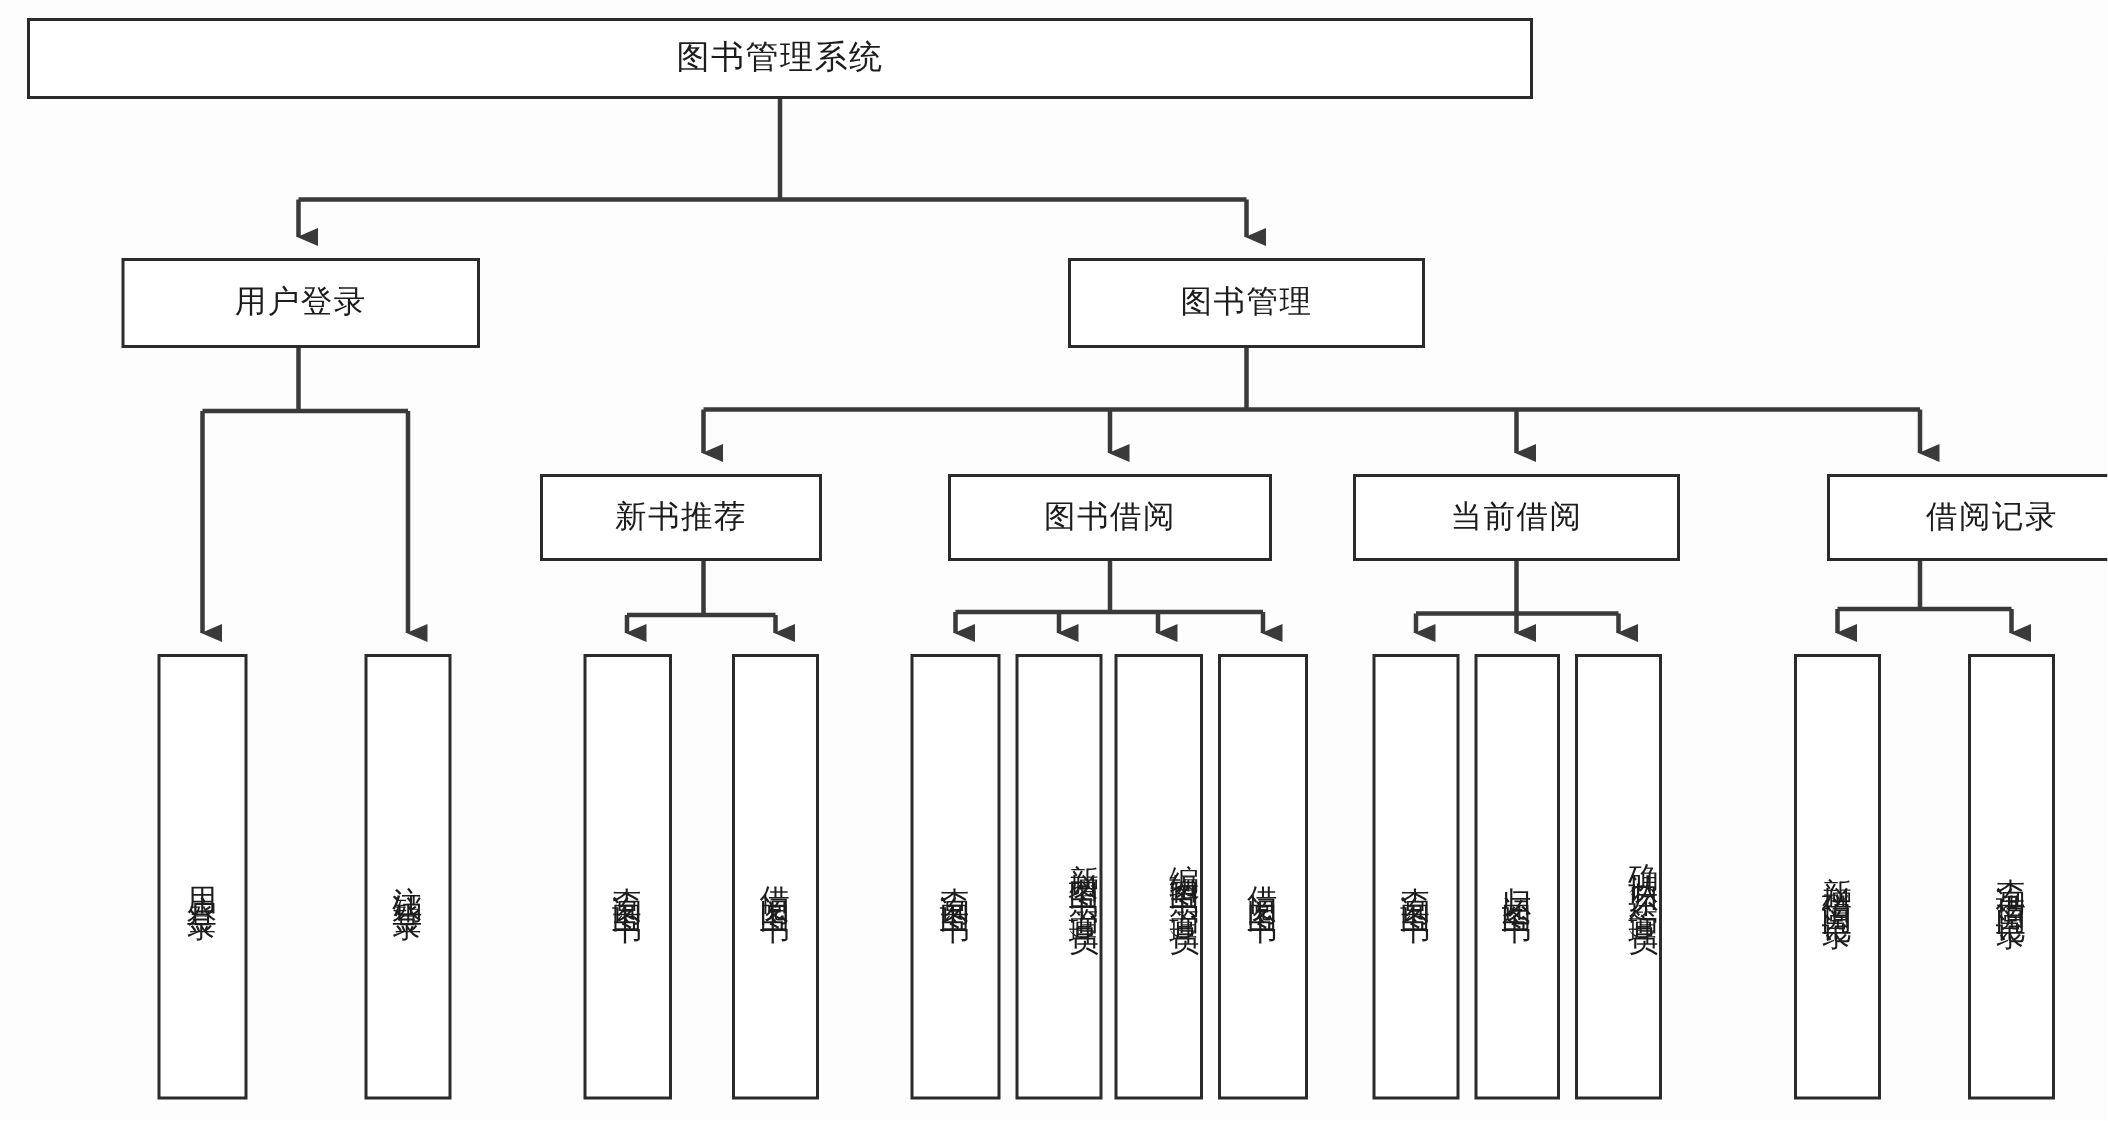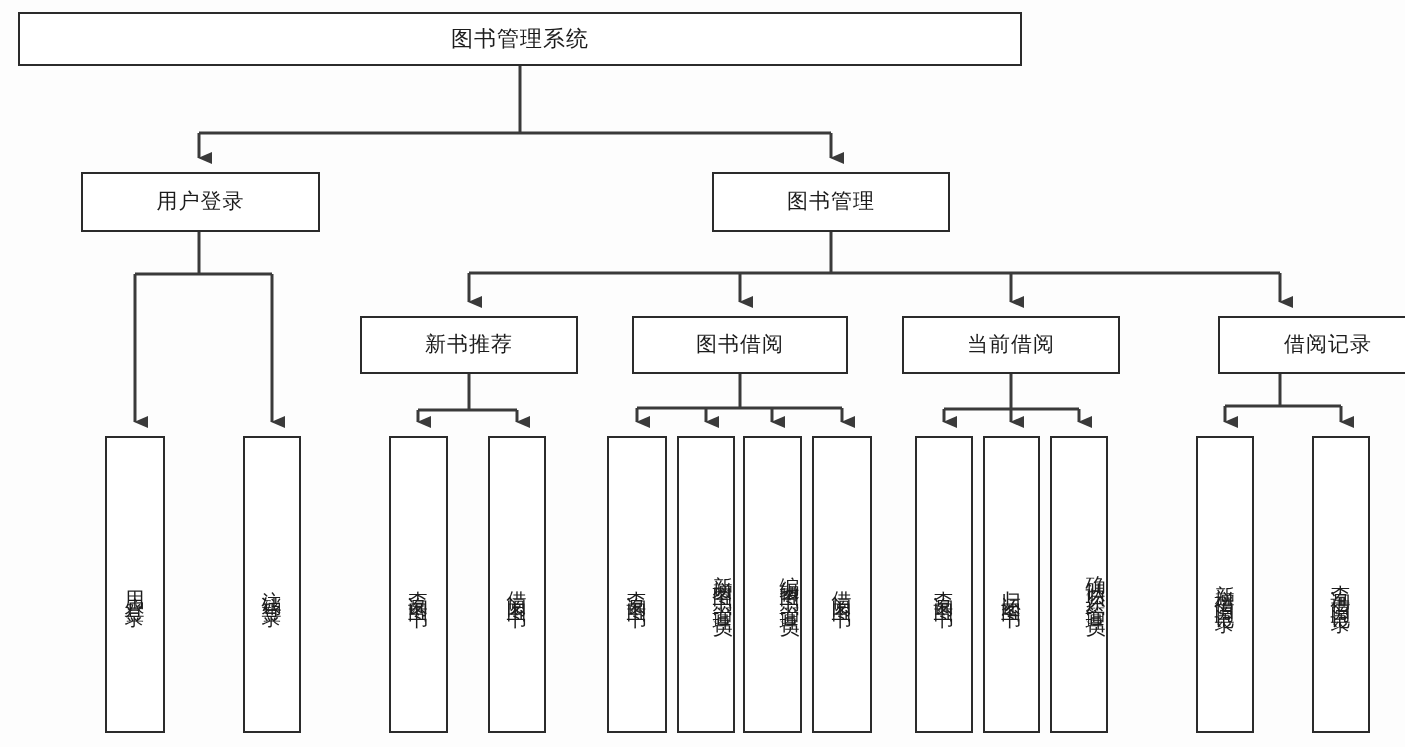--- a/index.html
+++ b/index.html
@@ -127,21 +127,21 @@
     <span>图书管理系统</span>
   </div>
 
   <div class="node horiz" style="left:81px; top:172px; width:239px; height:60px;">
     <span>用户登录</span>
   </div>
   <div class="node horiz" style="left:712px; top:172px; width:238px; height:60px;text-align:center;">
     <span>图书管理</span>
   </div>
 
-  <div class="node horiz" style="left:360px; top:316px; width:218px; height:58px;">
+  <div class="node horiz" style="left:360px; top:316px; width:188px; height:58px;">
     <span>新书推荐</span>
   </div>
   <div class="node horiz" style="left:632px; top:316px; width:216px; height:58px;">
     <span>图书借阅</span>
   </div>
   <div class="node horiz" style="left:902px; top:316px; width:218px; height:58px;">
     <span>当前借阅</span>
   </div>
   <div class="node horiz" style="left:1170px; top:316px; width:220px; height:58px;margin-left:48px;">
     <span>借阅记录</span>

